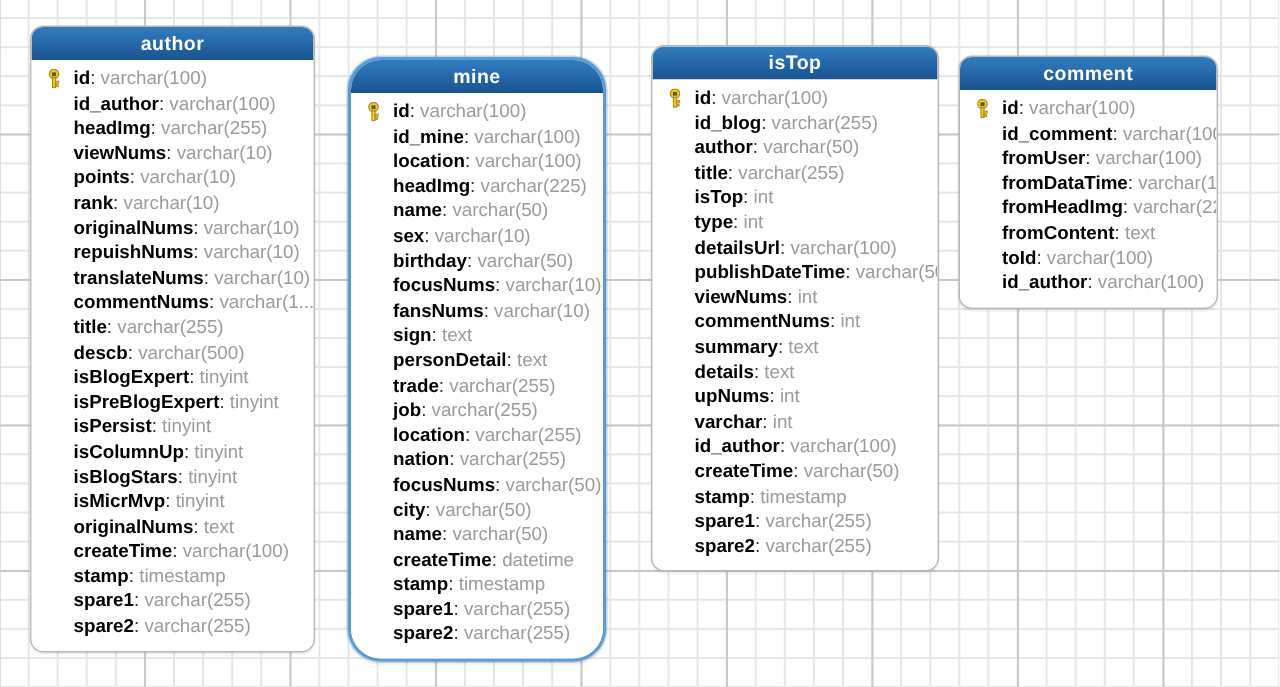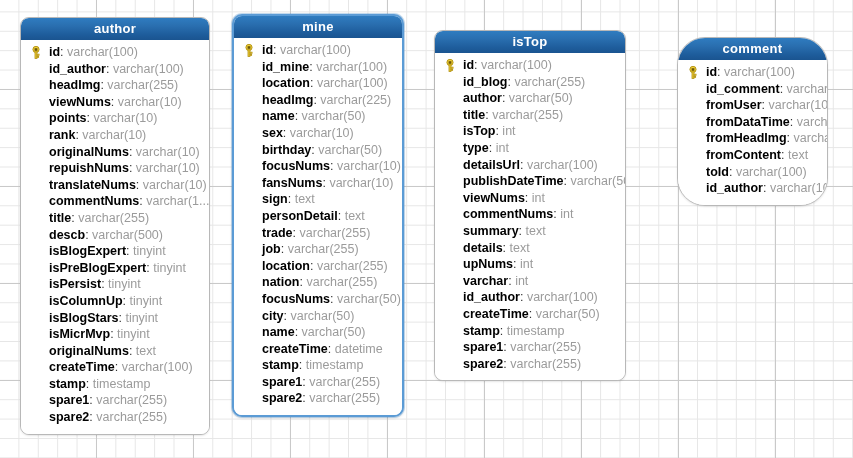--- a/index.html
+++ b/index.html
@@ -35,22 +35,23 @@
     position: absolute;
     background: #ffffff;
     border: 1px solid #b8b8b8;
     border-radius: 9px;
     box-sizing: border-box;
     overflow: hidden;
     box-shadow: 0 1px 2px rgba(0,0,0,0.10);
   }
   .entity.selected {
     border: 2px solid #5b9bd5;
-    border-radius: 10px;
+    border-radius: 22px;
     box-shadow: 0 0 0 1px rgba(91,155,213,0.35), 0 1px 3px rgba(0,0,0,0.15);
+    margin-top: 24px;
   }
 
   .entity-header {
     height: 22px;
     line-height: 22px;
     text-align: center;
     color: #ffffff;
     font-weight: bold;
     font-size: 13px;
     letter-spacing: 0.3px;
@@ -191,21 +192,21 @@
         <div class="field-row"><span class="field-name">details</span><span class="field-sep">: </span><span class="field-type">text</span></div>
         <div class="field-row"><span class="field-name">upNums</span><span class="field-sep">: </span><span class="field-type">int</span></div>
         <div class="field-row"><span class="field-name">varchar</span><span class="field-sep">: </span><span class="field-type">int</span></div>
         <div class="field-row"><span class="field-name">id_author</span><span class="field-sep">: </span><span class="field-type">varchar(100)</span></div>
         <div class="field-row"><span class="field-name">createTime</span><span class="field-sep">: </span><span class="field-type">varchar(50)</span></div>
         <div class="field-row"><span class="field-name">stamp</span><span class="field-sep">: </span><span class="field-type">timestamp</span></div>
         <div class="field-row"><span class="field-name">spare1</span><span class="field-sep">: </span><span class="field-type">varchar(255)</span></div>
         <div class="field-row"><span class="field-name">spare2</span><span class="field-sep">: </span><span class="field-type">varchar(255)</span></div>
       </div>
     </div>
-    <div class="entity" style="left: 677px; top: 37px; width: 151px; border-radius: 28px;">
+    <div class="entity" style="left: 639px; top: 37px; width: 173px;">
       <div class="entity-header">comment</div>
       <div class="entity-body">
         <div class="field-row"><span class="key-icon"><svg width="12" height="13" viewBox="0 0 12 13">
               <circle cx="6" cy="3.4" r="3.1" fill="#efcf3a" stroke="#b08f10" stroke-width="0.9"></circle>
               <rect x="4.6" y="2.2" width="2.8" height="2.6" fill="#6b5708"></rect>
               <rect x="5.0" y="5.8" width="2.0" height="6.6" fill="#efcf3a" stroke="#b08f10" stroke-width="0.8"></rect>
               <rect x="7.0" y="8.1" width="2.1" height="1.3" fill="#efcf3a" stroke="#b08f10" stroke-width="0.7"></rect>
               <rect x="7.0" y="10.4" width="1.7" height="1.2" fill="#efcf3a" stroke="#b08f10" stroke-width="0.7"></rect>
             </svg></span><span class="field-name">id</span><span class="field-sep">: </span><span class="field-type">varchar(100)</span></div>
         <div class="field-row"><span class="field-name">id_comment</span><span class="field-sep">: </span><span class="field-type">varchar(100)</span></div>

